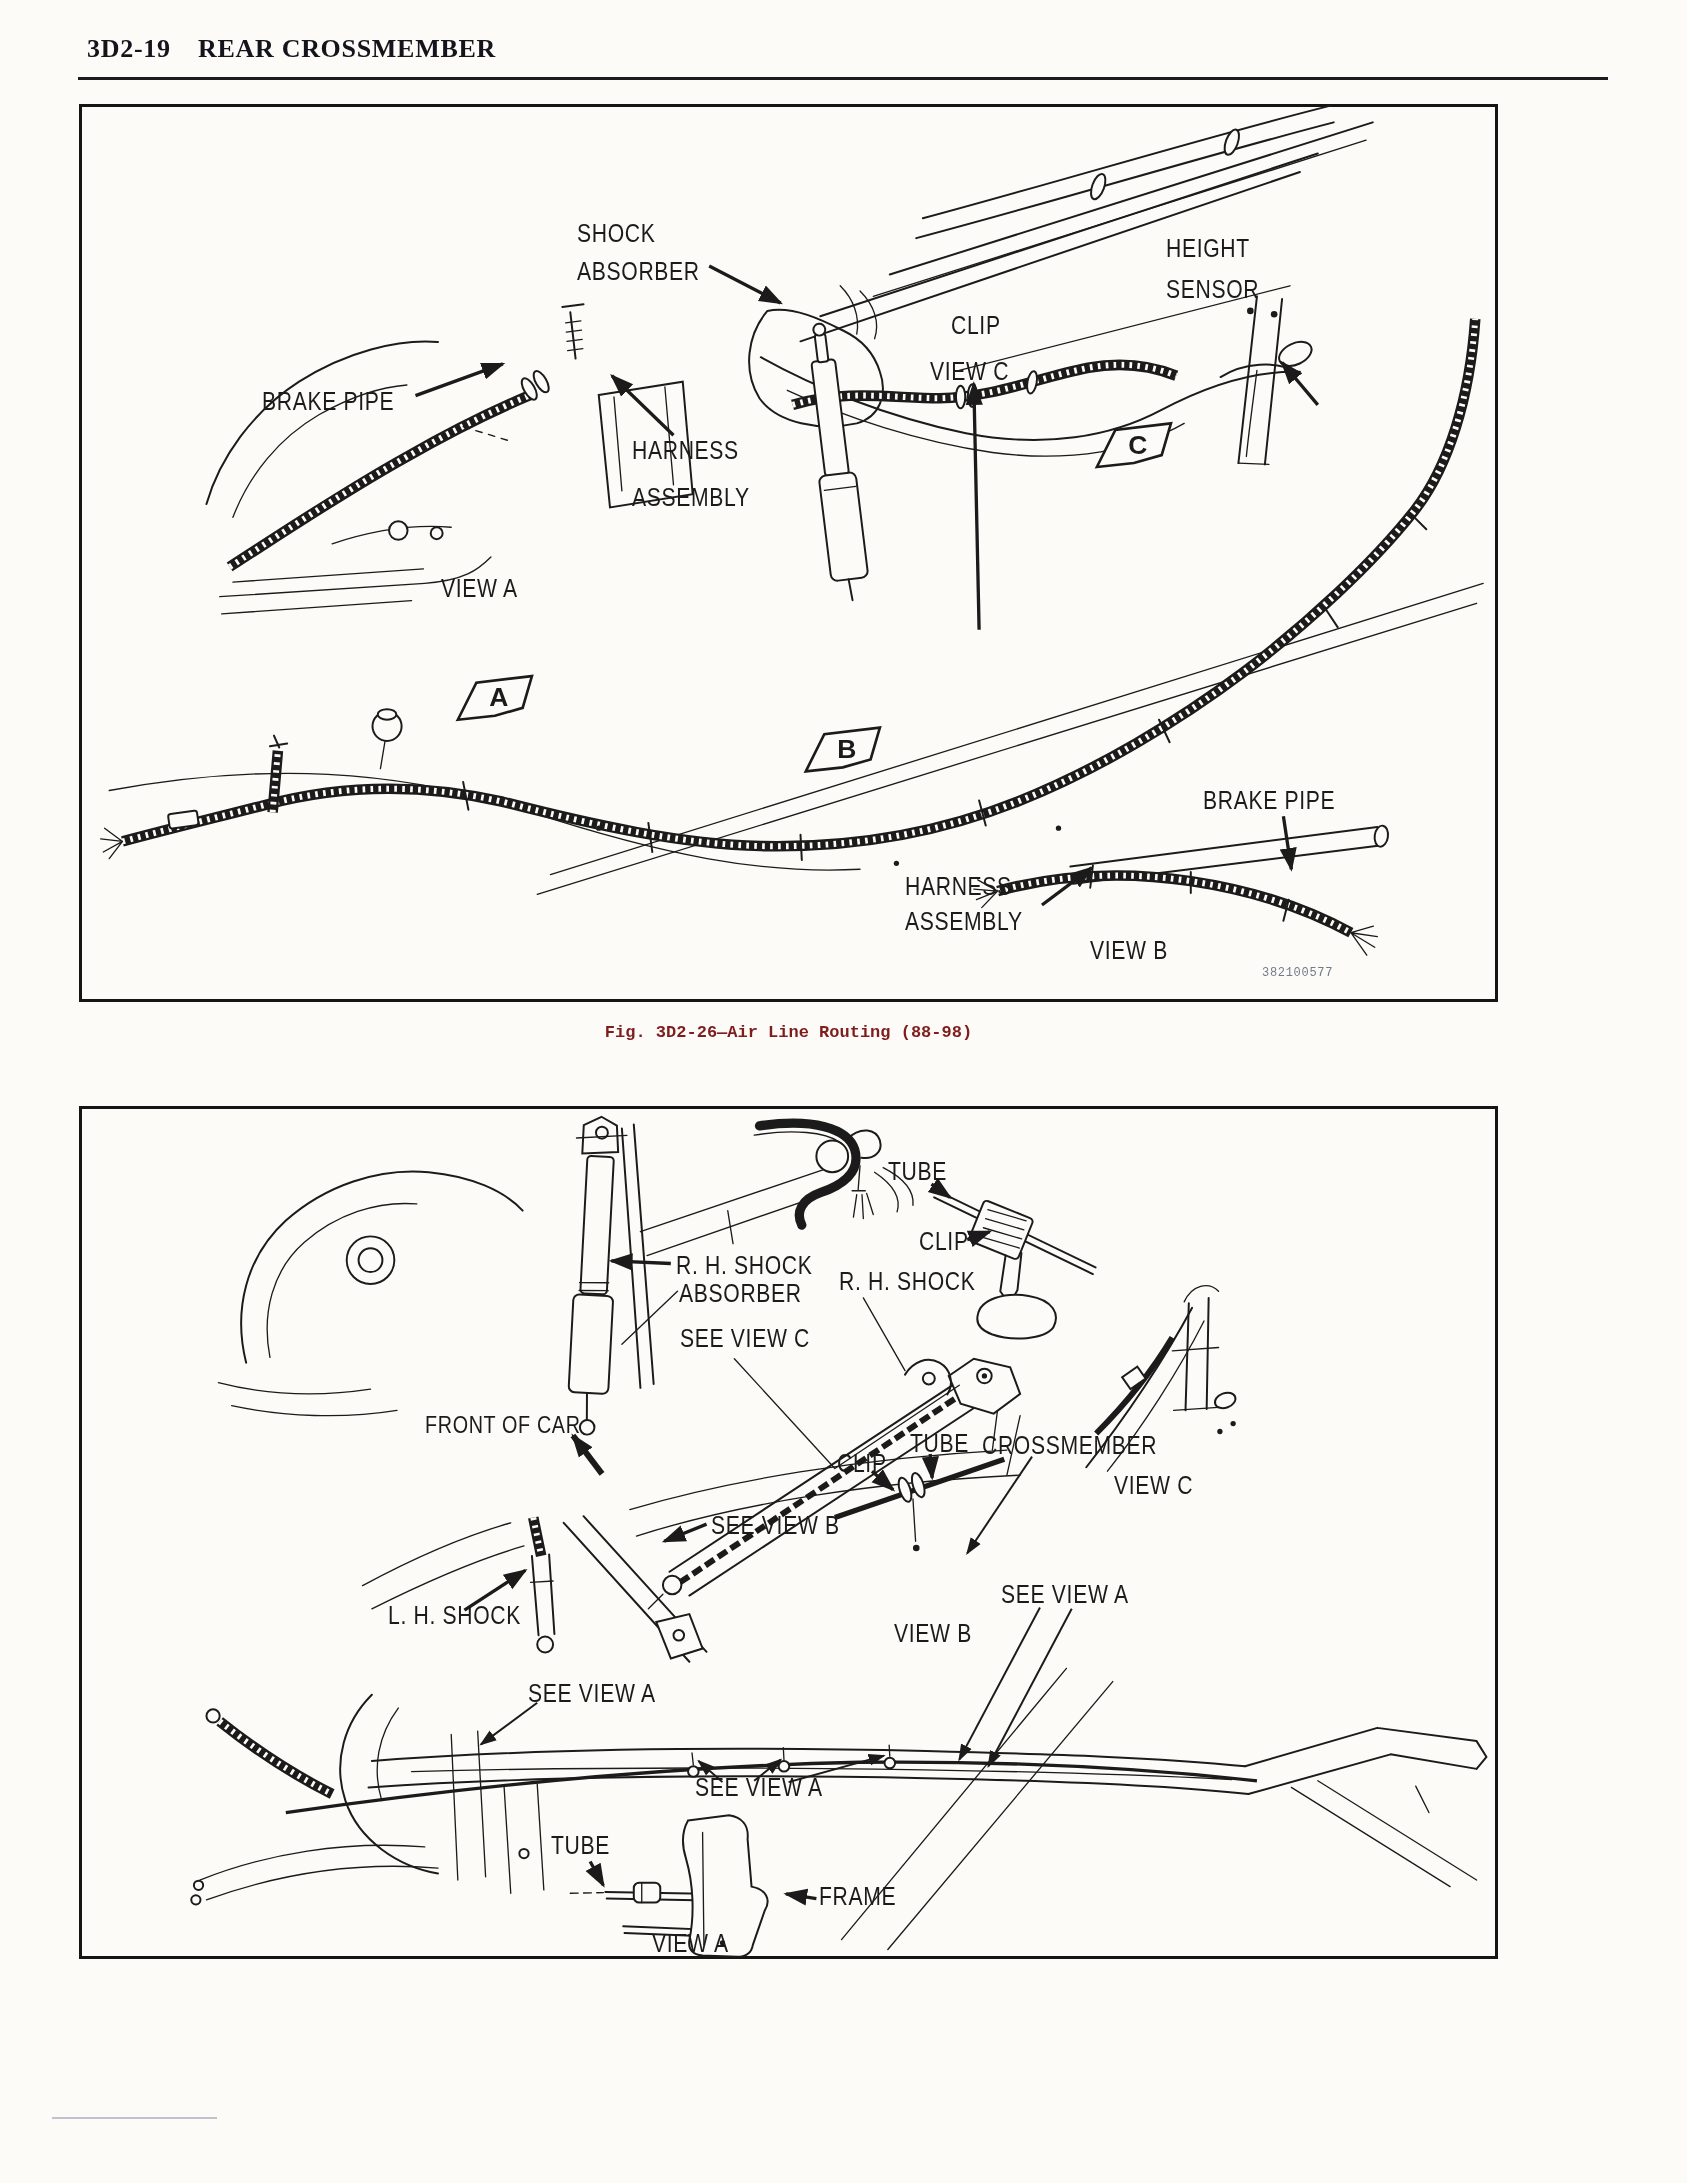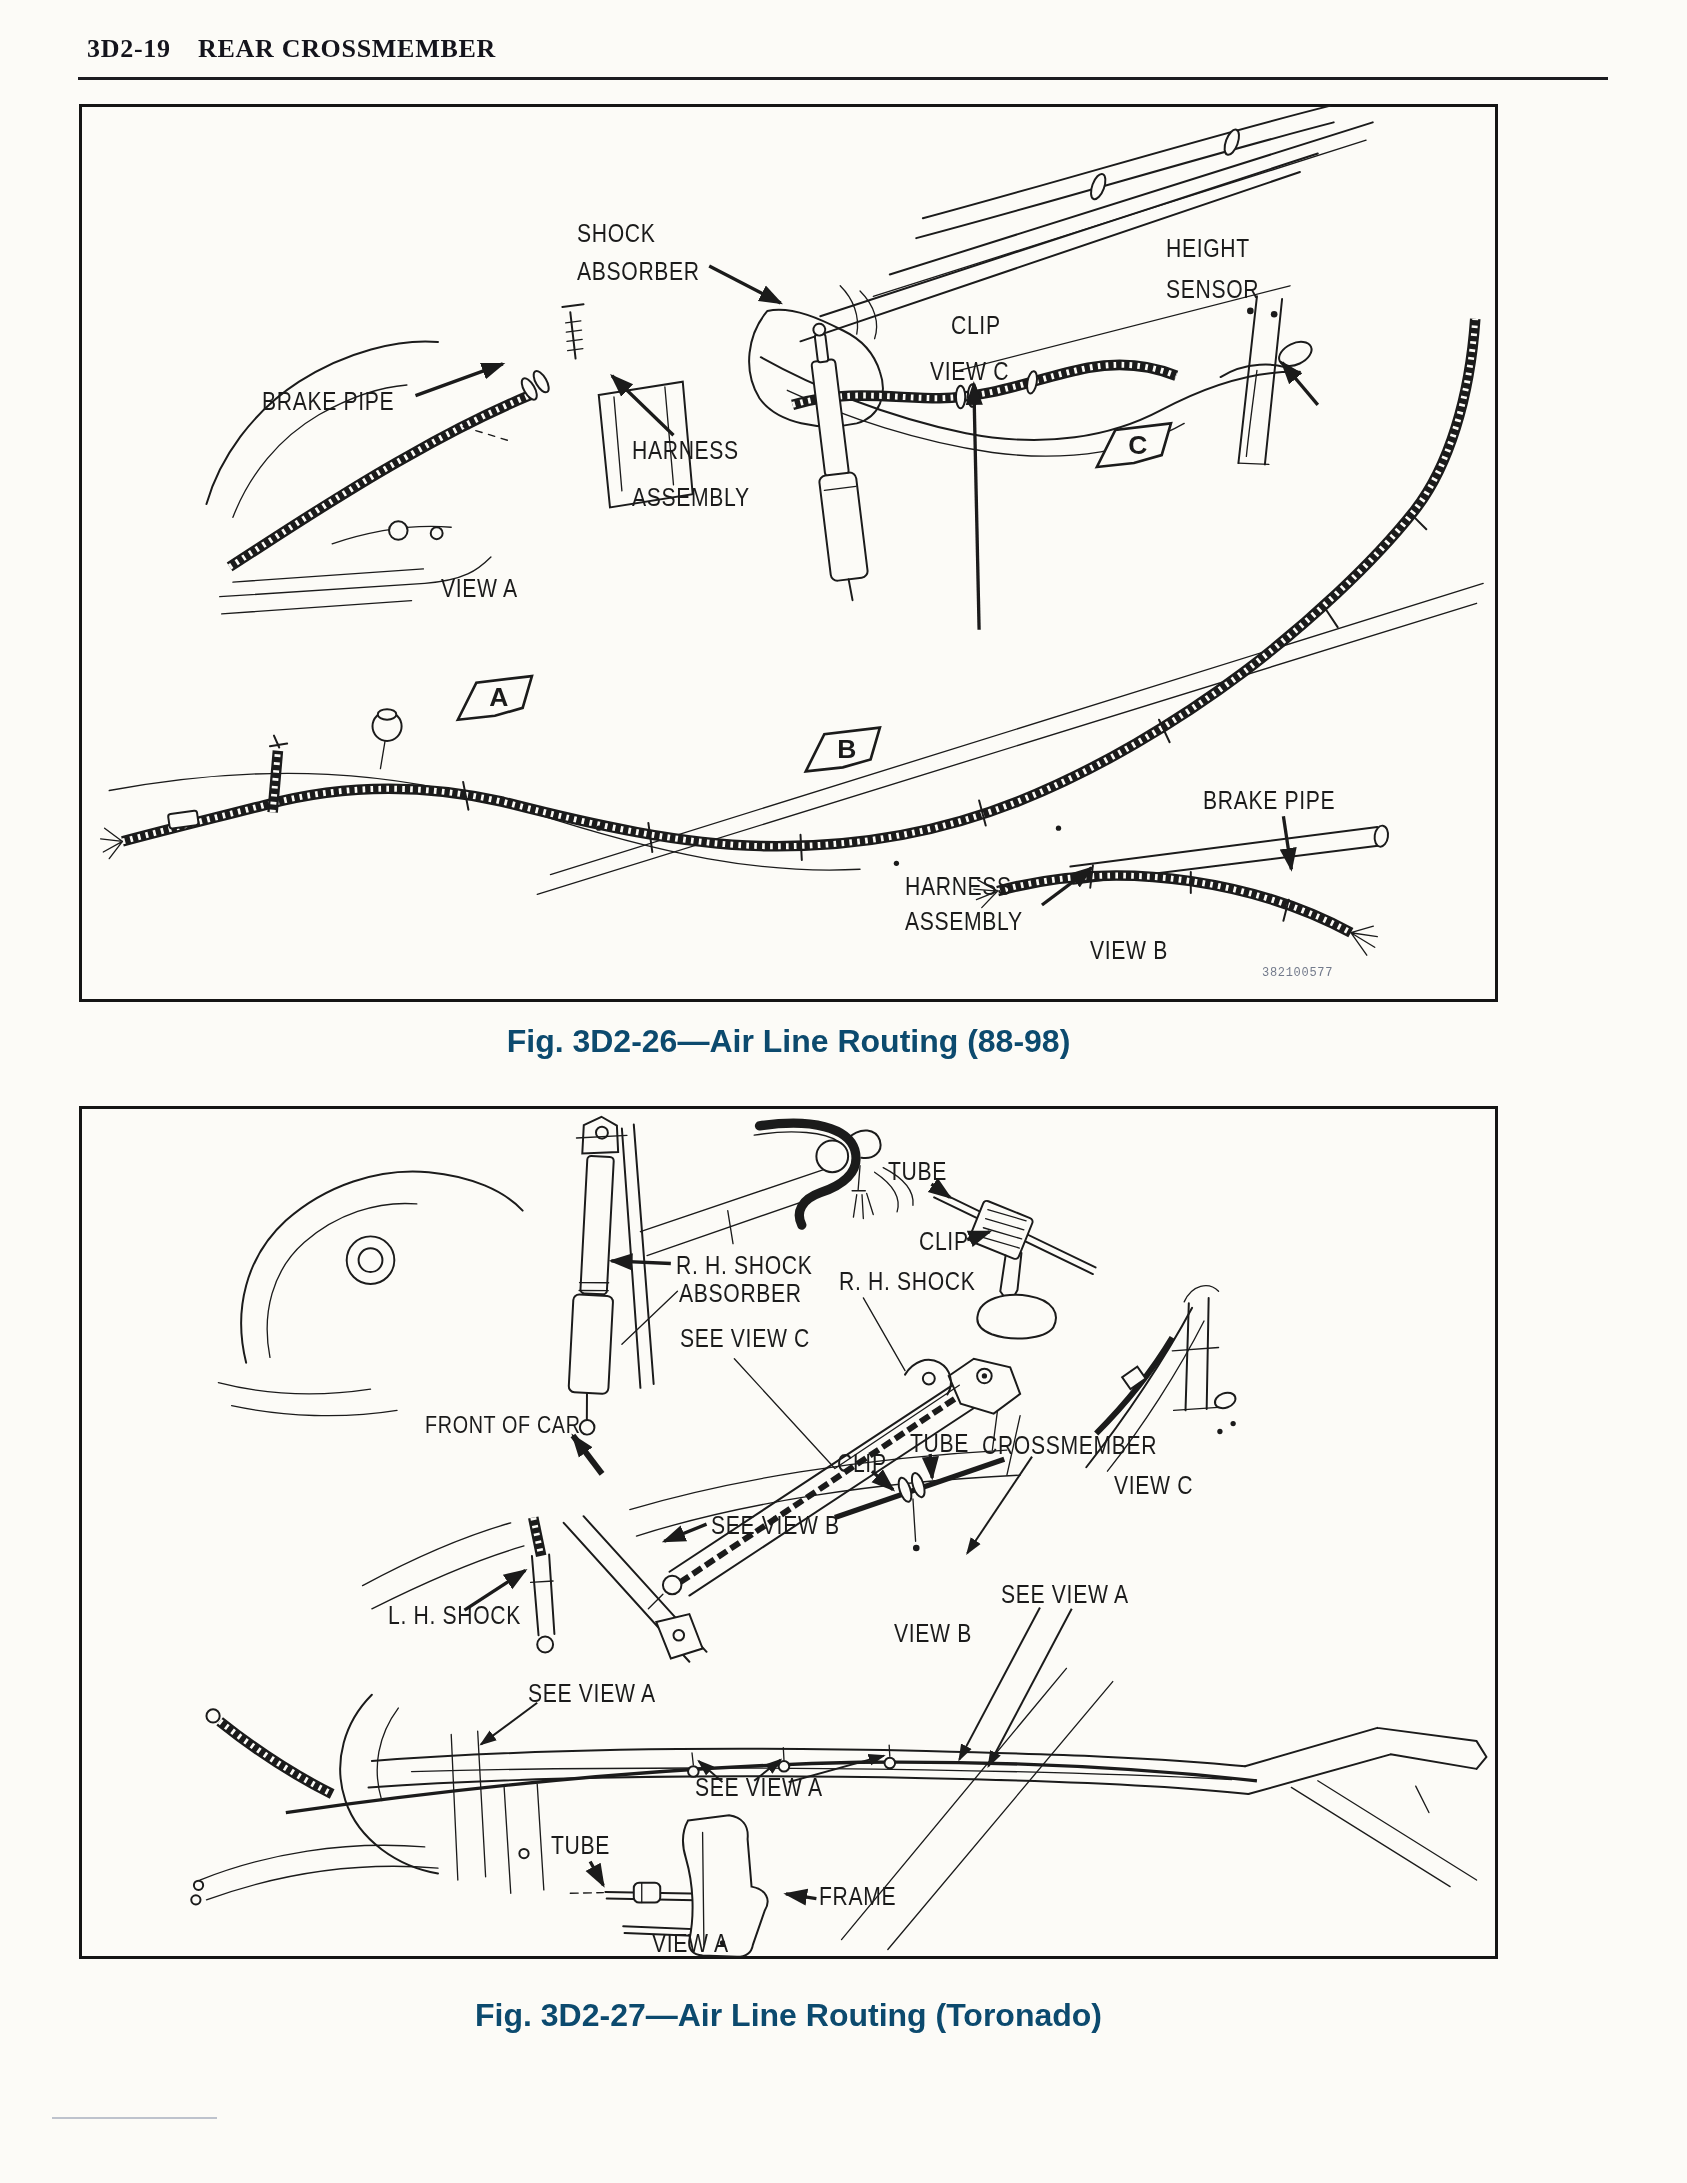--- a/index.html
+++ b/index.html
@@ -3,21 +3,21 @@
 <meta charset="utf-8">
 <style>
   html,body{margin:0;padding:0;background:#e8e8e4;}
   .page{position:relative;width:1687px;height:2183px;background:#fcfbf7;overflow:hidden;
         font-family:"Liberation Sans",sans-serif;color:#1b1b1b;}
   .hdr{position:absolute;font-family:"Liberation Serif",serif;font-weight:700;
        font-size:26px;letter-spacing:0.7px;color:#14141c;white-space:nowrap;}
   .rule{position:absolute;background:#1c1c20;}
   .figbox{position:absolute;border:3.3px solid #151515;background:transparent;}
   .caption{position:absolute;left:79px;width:1419px;text-align:center;
-           font-family:Liberation Sans, sans-serif;font-weight:700;font-size:32px;color:#0c4a6e;}
+           font-family:Liberation Mono, monospace;font-weight:700;font-size:17px;color:#7f1d1d;}
   .lbl{position:absolute;font-size:22.5px;font-weight:400;letter-spacing:0.7px;color:#1b1b1b;
        white-space:nowrap;transform:scale(.94,1.12);transform-origin:left top;line-height:1.2;}
   .lbl span{display:block;}
   .lh45 span+span{margin-top:6.6px;}
   .lh50 span+span{margin-top:10px;}
   .lh58 span+span{margin-top:14.6px;}
   .lh44 span+span{margin-top:5.3px;}
   .partnum{position:absolute;font-family:Liberation Mono, monospace;font-size:12px;
            letter-spacing:0.7px;color:#5b6479;opacity:.85;}
   .faintline{position:absolute;background:#8b95ab;opacity:.55;}
@@ -337,17 +337,16 @@
   <div class="lbl" style="left:711px;top:1510px">SEE VIEW B</div>
   <div class="lbl" style="left:388px;top:1600px">L. H. SHOCK</div>
   <div class="lbl" style="left:894px;top:1618px">VIEW B</div>
   <div class="lbl" style="left:1001px;top:1579px">SEE VIEW A</div>
   <div class="lbl" style="left:528px;top:1678px">SEE VIEW A</div>
   <div class="lbl" style="left:695px;top:1772px">SEE VIEW A</div>
   <div class="lbl" style="left:551px;top:1830px">TUBE</div>
   <div class="lbl" style="left:819px;top:1881px">FRAME</div>
   <div class="lbl" style="left:652px;top:1928px">VIEW A</div>
 
-  <div class="caption" style="top:1997px">Fig. 3D2-27—Air Line Routing (Toronado)</div>
 
   <div class="faintline" style="left:52px;top:2117px;width:165px;height:2px"></div>
 </div>
 
 
 </body></html>

